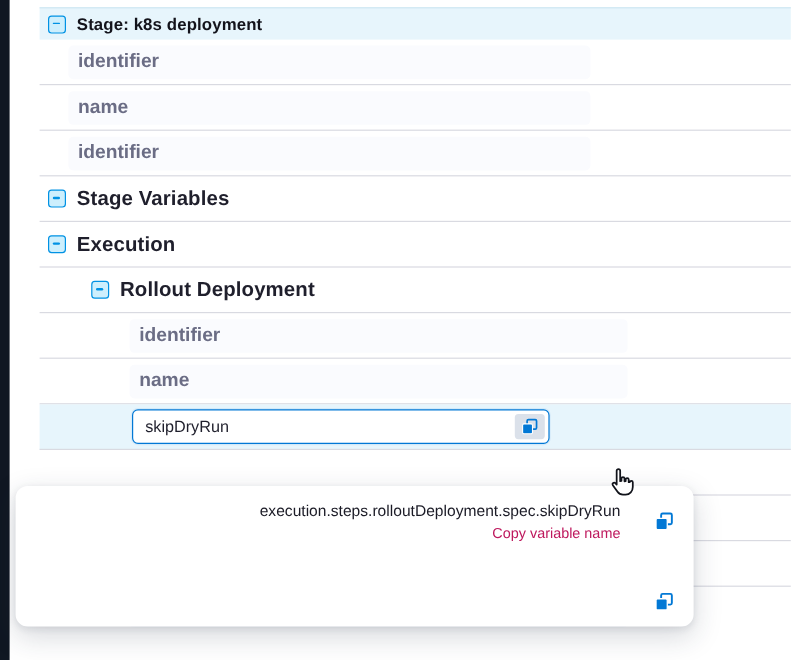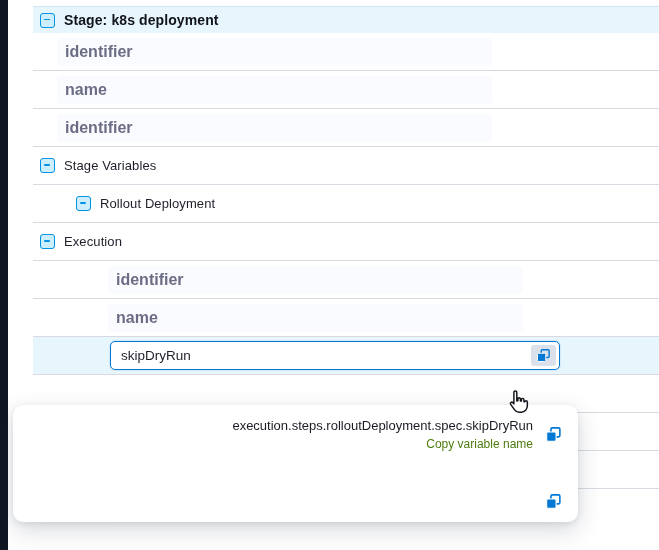--- a/index.html
+++ b/index.html
@@ -12,40 +12,40 @@
   .panel{position:absolute;left:33px;top:6px;width:626px;}
   .row{height:38px;border-bottom:1px solid #d9dae1;display:flex;align-items:center;box-sizing:border-box;background:transparent;}
   .row.header{height:27px;border-top:1px solid #cfe7f2;border-bottom:none;}
   .row.hl{background:#e7f5fc;}
   .row.cut{height:20px;border-bottom:none;align-items:flex-start;}
   
   .minus{width:13px;height:13px;border:1px solid #0092e4;border-radius:3px;background:#cdeffd;position:relative;flex:0 0 auto;}
   .minus::after{content:"";position:absolute;left:2.5px;top:5.2px;width:6px;height:1.6px;background:#0092e4;border-radius:1px;}
   .lvl1 .minus{margin-left:7px;}
   .lvl2 .minus{margin-left:43px;}
-  .slabel{margin-left:9px;font-size:13px;font-weight:400;color:#1f1f2c;letter-spacing:.1px;}
+  .slabel{margin-left:9px;font-size:17px;font-weight:700;color:#1f1f2c;letter-spacing:.1px;}
   .header .slabel{font-size:14px;font-weight:700;color:#13131b;}
   
   .fbox{height:28px;border-radius:4px;background:#fafbfe;display:flex;align-items:center;box-sizing:border-box;}
   .lvl1.field .fbox{margin-left:24px;width:435px;}
   .lvl2.field .fbox{margin-left:75px;width:415px;}
   .cut .fbox{margin-left:72px;width:347px;margin-top:6px;}
   .flabel{margin-left:8px;font-size:16px;font-weight:600;color:#6b6d85;text-align:right;}
   
-  .ibox{margin-left:77px;width:450px;height:29px;background:#fff;border:1.5px solid #0278d5;border-radius:5px;display:flex;align-items:center;position:relative;box-sizing:border-box;box-shadow:0 0 0 1px rgba(2,120,213,.08);}
+  .ibox{margin-left:77px;width:348px;height:29px;background:#fff;border:1.5px solid #0278d5;border-radius:5px;display:flex;align-items:center;position:relative;box-sizing:border-box;box-shadow:0 0 0 1px rgba(2,120,213,.08);}
   .ival{margin-left:10px;font-size:13.5px;font-weight:500;color:#1f1f2c;}
   .copybtn{position:absolute;right:3px;top:2.5px;width:25px;height:21px;background:#dbe1ea;border-radius:3px;display:flex;align-items:center;justify-content:center;cursor:pointer;}
   
   .popover{position:absolute;left:13px;top:405px;width:565px;height:117px;background:#ffffff;border-radius:10px;
     box-shadow:0 8px 24px rgba(35,45,67,.18),0 2px 6px rgba(35,45,67,.10);
     box-sizing:border-box;padding:11px 14px 10px 0;display:flex;flex-direction:column;justify-content:space-between;z-index:5;}
-  .opt{display:flex;align-items:center;justify-content:flex-end;gap:12px;padding:2px 2px;cursor:pointer;}
+  .opt{display:flex;align-items:center;justify-content:flex-end;gap:28px;padding:2px 2px;cursor:pointer;}
   .opt-text{text-align:right;}
   .opt-main{font-size:13px;color:#1b1b26;}
-  .opt-sub{font-size:12px;color:#4d7c0f;margin-top:4px;}
+  .opt-sub{font-size:12px;color:#be185d;margin-top:4px;}
   .opt-icon{width:17px;height:17px;display:flex;align-items:center;justify-content:center;flex:0 0 auto;}
   
   .cursor{position:absolute;left:505px;top:388px;z-index:9;pointer-events:none;}
 </style>
 </head>
 <body>
 
 <div class="left-strip"></div>
 <div class="panel" id="rows">
     <div class="row section lvl1 hl header">
@@ -64,27 +64,27 @@
     </div>
     <div class="row field lvl1">
       <div class="fbox">
         <span class="flabel">identifier</span>
       </div>
     </div>
     <div class="row section lvl1">
       <span class="minus"></span>
       <span class="slabel">Stage Variables</span>
     </div>
+    <div class="row section lvl1">
+      <span class="minus"></span>
+      <span class="slabel">Execution</span>
+    </div>
     <div class="row section lvl2">
       <span class="minus"></span>
       <span class="slabel">Rollout Deployment</span>
-    </div>
-    <div class="row section lvl1">
-      <span class="minus"></span>
-      <span class="slabel">Execution</span>
     </div>
     <div class="row field lvl2">
       <div class="fbox">
         <span class="flabel">identifier</span>
       </div>
     </div>
     <div class="row field lvl2">
       <div class="fbox">
         <span class="flabel">name</span>
       </div>

